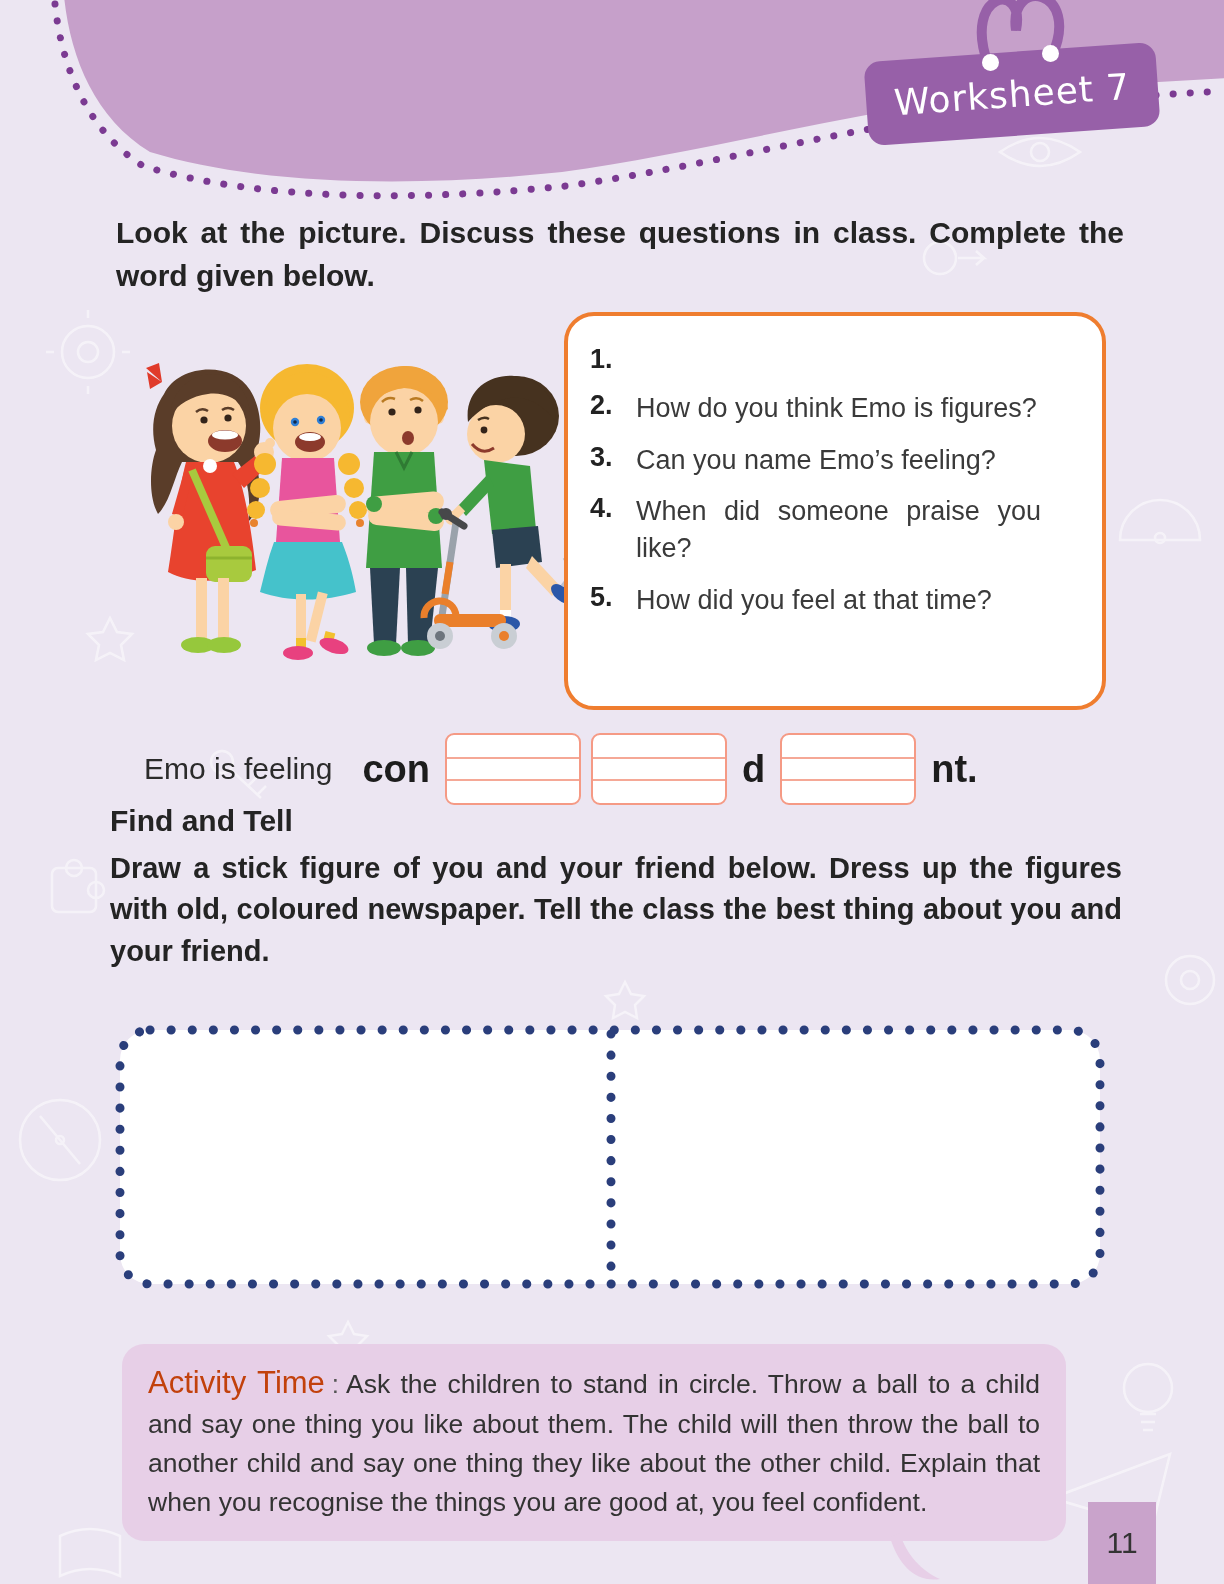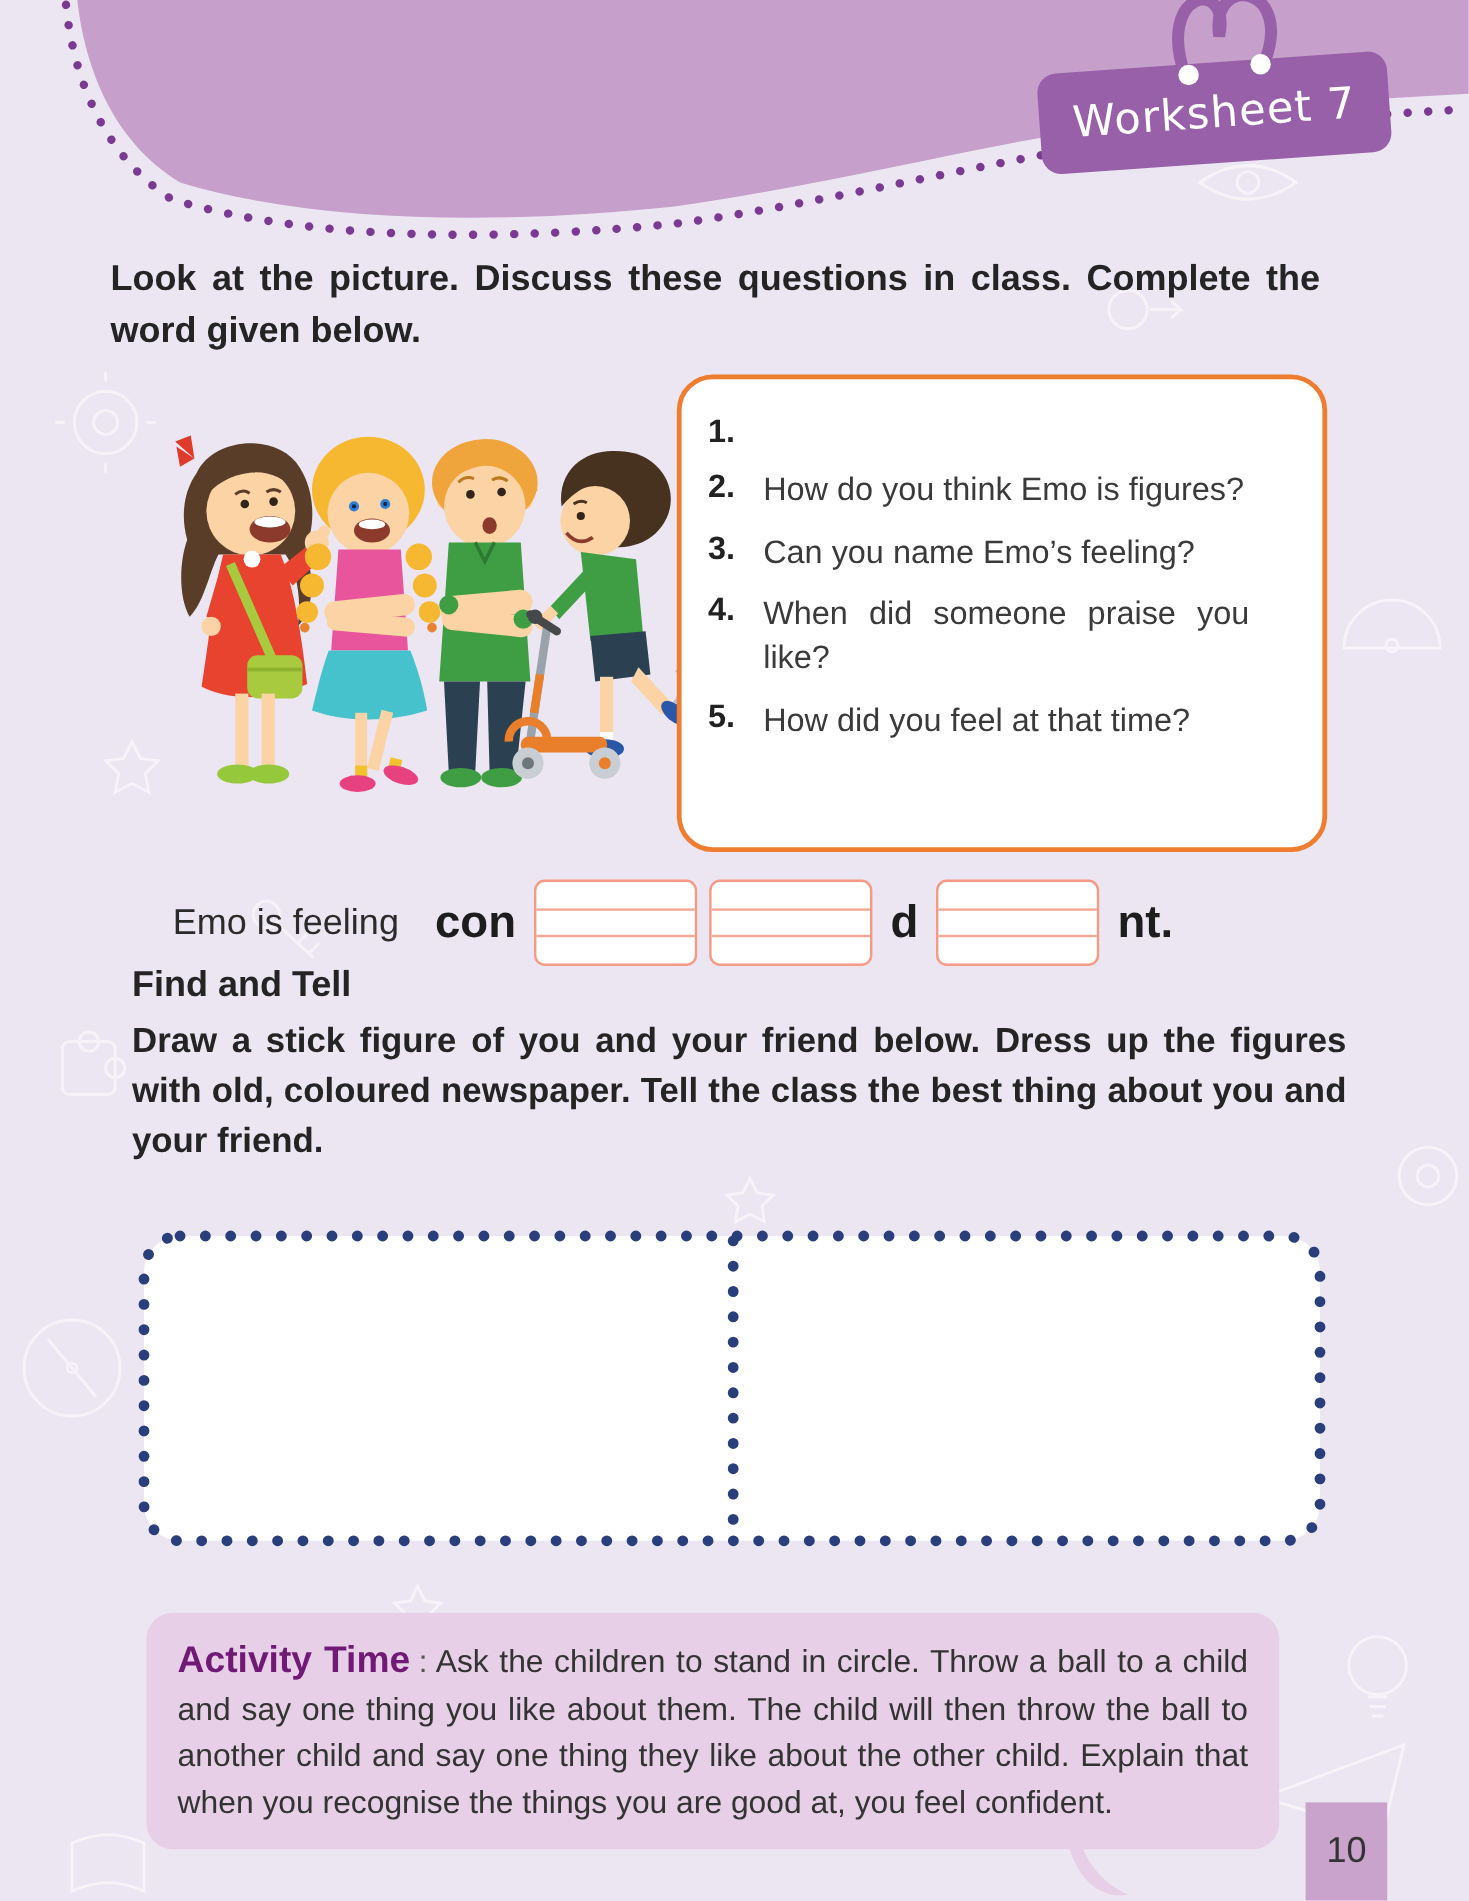--- a/index.html
+++ b/index.html
@@ -10,21 +10,21 @@
   
   .title{position:absolute;left:112px;top:84px;margin:0;background:#fff;border-radius:46px;
          padding:14px 34px 18px;font-size:57px;font-weight:800;color:#7b3090;letter-spacing:-1px;
          text-shadow:2px 3px 0 rgba(90,30,110,.35);}
   .tag{position:absolute;left:866px;top:52px;width:292px;height:84px;background:#9760a8;border-radius:16px;
        transform:rotate(-4deg);display:flex;align-items:center;justify-content:center;
        color:#fff;font-size:36px;letter-spacing:1px;font-family:"DejaVu Sans",sans-serif;}
   .pin{position:absolute;width:17px;height:17px;border-radius:50%;background:#fff;}
   .pin-l{left:982px;top:54px;} .pin-r{left:1042px;top:45px;}
 
-  .intro{position:absolute;left:92px;top:212px;width:1008px;margin:0;font-size:30px;font-weight:700;
+  .intro{position:absolute;left:116px;top:212px;width:1008px;margin:0;font-size:30px;font-weight:700;
          line-height:1.42;text-align:justify;color:#242424;}
 
   
   .qbox{position:absolute;left:564px;top:312px;width:542px;height:398px;box-sizing:border-box;
         background:#fff;border:4px solid #ef7d2f;border-radius:30px;padding:28px 24px 20px 22px;}
   .q{display:flex;gap:12px;margin-bottom:15px;}
   .qnum{font-weight:800;min-width:34px;font-size:27px;color:#222;}
   .qtext{font-size:27px;color:#3a3a3a;line-height:1.36;text-align:justify;flex:1;}
   .q-wrap .qtext{max-width:405px;}
 
@@ -43,21 +43,21 @@
 
   
   .drawzone{position:absolute;left:114px;top:1024px;width:992px;height:266px;}
   .cell{position:absolute;top:12px;bottom:12px;background:transparent;}
   .cell-l{left:12px;width:478px;} .cell-r{left:504px;right:12px;}
 
   
   .activity{position:absolute;left:122px;top:1344px;width:944px;box-sizing:border-box;
             background:#e7cfe7;border-radius:22px;padding:16px 26px 20px;}
   .act-text{margin:0;font-size:26.5px;color:#333;line-height:1.46;text-align:justify;}
-  .act-head{font-size:31px;font-weight:700;color:#701a75;}
+  .act-head{font-size:31px;font-weight:400;color:#c2410c;}
   .act-colon{font-size:26px;color:#555;padding:0 7px;}
   .tail{position:absolute;right:120px;bottom:-46px;}
 
   .pagetab{position:absolute;left:1088px;top:1502px;width:68px;height:82px;background:#c9a3cb;
            display:flex;align-items:center;justify-content:center;font-size:30px;color:#333;}
 </style>
 </head>
 <body>
 
 <div class="page">
@@ -277,16 +277,16 @@
   <div class="activity">
     <p class="act-text">
       <span class="act-head">Activity Time</span><span class="act-colon">:</span><span>Ask the children to stand in circle. Throw a ball to a child and say one thing you like about them. The child will then throw the ball to another child and say one thing they like about the other child. Explain that when you recognise the things you are good at, you feel confident.</span>
     </p>
     <svg class="tail" width="76" height="54" viewBox="0 0 76 54">
       <path d="M30,0 C36,22 52,38 70,46 C46,50 28,32 20,4 Z" fill="#e7cfe7"></path>
     </svg>
   </div>
 
   <div class="pagetab">
-    <span>10</span>
+    <span>11</span>
   </div>
 
 </div>
 
 </body></html>

